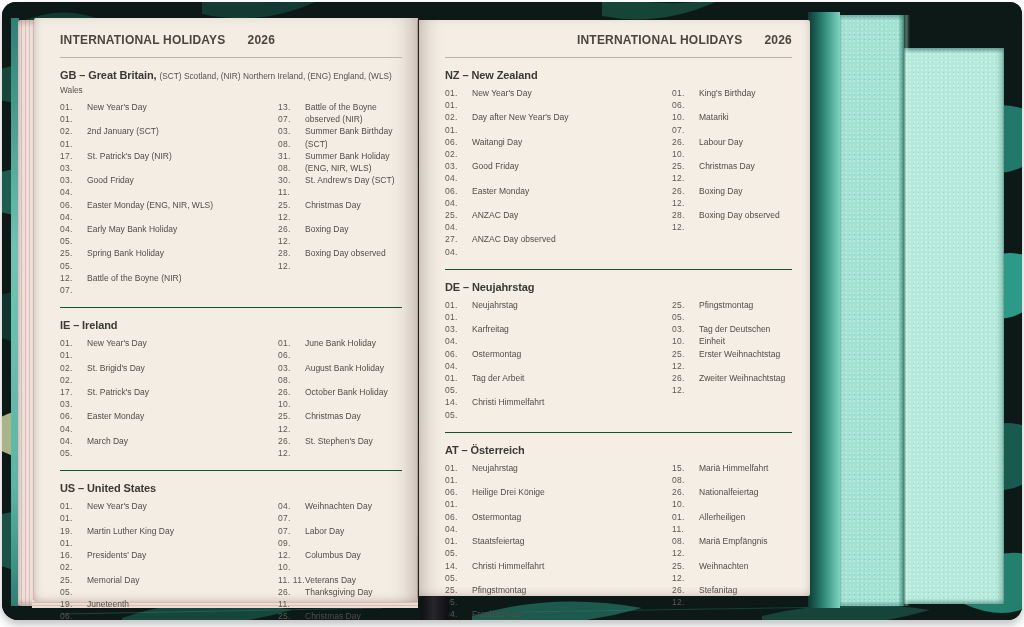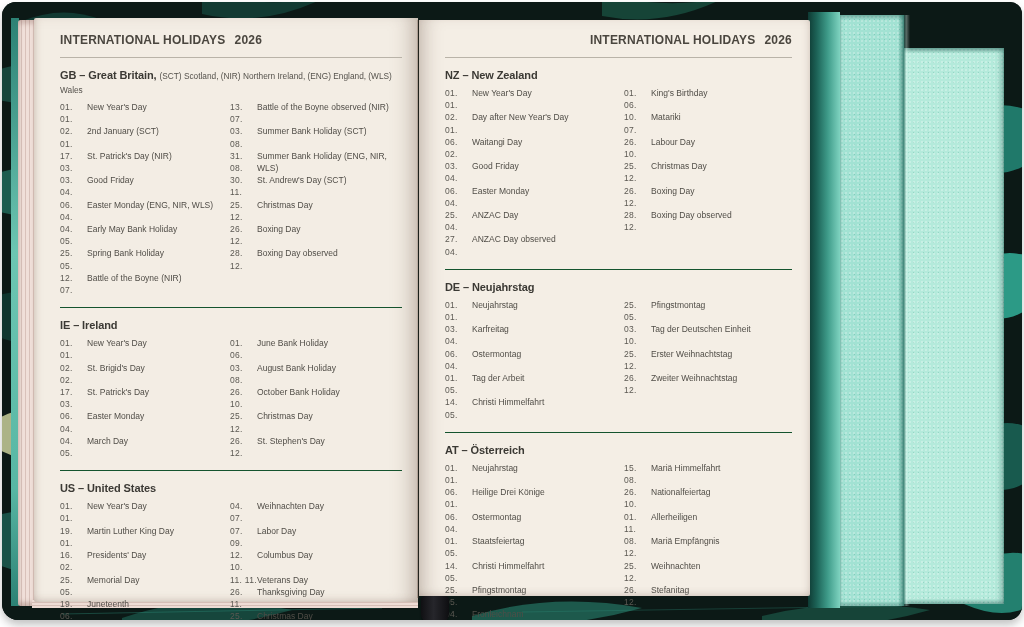--- a/index.html
+++ b/index.html
@@ -47,29 +47,29 @@
   .page-right{left:417px;top:18px;width:391px;height:576px;padding:0 18px 0 26px;background:#f4eee5;
     border-radius:0 2px 2px 0;
     box-shadow:inset 16px 0 20px -13px rgba(95,70,58,.38), inset -6px 0 8px -6px rgba(120,90,80,.28), inset 0 -6px 8px -6px rgba(120,90,80,.25);}
   .gutter-line{position:absolute;left:415px;top:18px;width:2px;height:578px;z-index:4;
     background:linear-gradient(180deg,rgba(90,60,48,.28),rgba(90,60,48,.16) 50%,rgba(90,60,48,.3));}
 
   
   .page-header{padding-top:16px;display:flex;align-items:baseline;
     font-weight:700;font-size:12px;line-height:13px;letter-spacing:.2px;color:#4a463f;}
   .page-right .page-header{justify-content:flex-end;padding-top:14px;}
-  .page-header .year{margin-left:9px;}
+  .page-header .year{margin-left:22px;}
   .header-rule{border-bottom:1px solid #b9b3a8;margin-top:10px;}
 
   .holiday-section{padding:11px 0 11px 0;border-bottom:1px solid #14532d;}
   .page-right .holiday-section:last-child{border-bottom:none;}
   .sec-title{margin:0 0 4px 0;font-size:11px;line-height:13px;font-weight:700;
     color:#3b3934;letter-spacing:-.1px;}
   .sec-note{font-weight:400;font-size:8.3px;color:#55524c;letter-spacing:0;}
-  .cols{display:flex;}
+  .cols{display:flex;gap:48px;}
   .page-left .col1{width:170px;flex:none;}
   .page-right .col1{width:179px;flex:none;}
   .col2{flex:1;}
   .row{display:flex;font-size:8.5px;line-height:12.2px;}
   .date{flex:none;width:27px;color:#5b5852;letter-spacing:.3px;}
   .name{flex:1;color:#504d47;}
 
   
   .pen-loop{position:absolute;left:419px;top:594px;width:28px;height:27px;z-index:6;
     background:linear-gradient(90deg,#101013,#26262b 45%,#0e0e11);
@@ -163,21 +163,21 @@
   </div>
 </div>
       <div class="col col2">
   <div class="row">
     <span class="date">13. 07.</span>
     <span class="name">Battle of the Boyne observed (NIR)</span>
   </div>
 
   <div class="row">
     <span class="date">03. 08.</span>
-    <span class="name">Summer Bank Holiday (SCT)</span>
+    <span class="name">Summer Bank Birthday (SCT)</span>
   </div>
 
   <div class="row">
     <span class="date">31. 08.</span>
     <span class="name">Summer Bank Holiday (ENG, NIR, WLS)</span>
   </div>
 
   <div class="row">
     <span class="date">30. 11.</span>
     <span class="name">St. Andrew's Day (SCT)</span>

